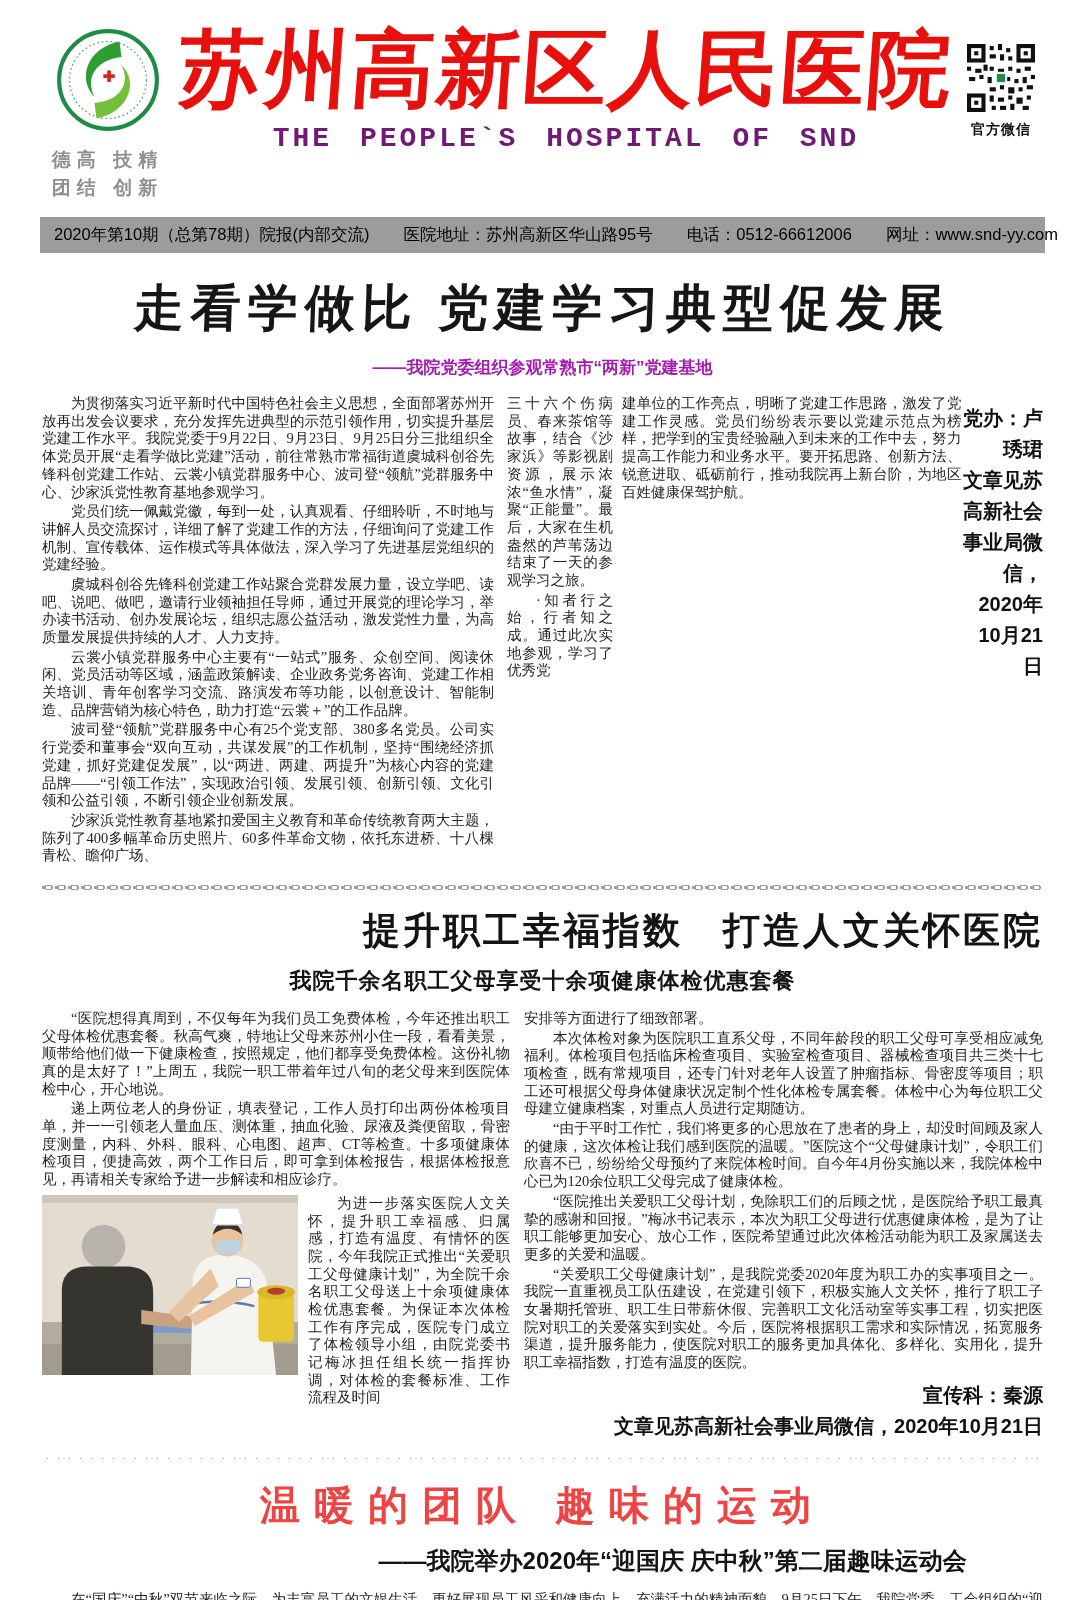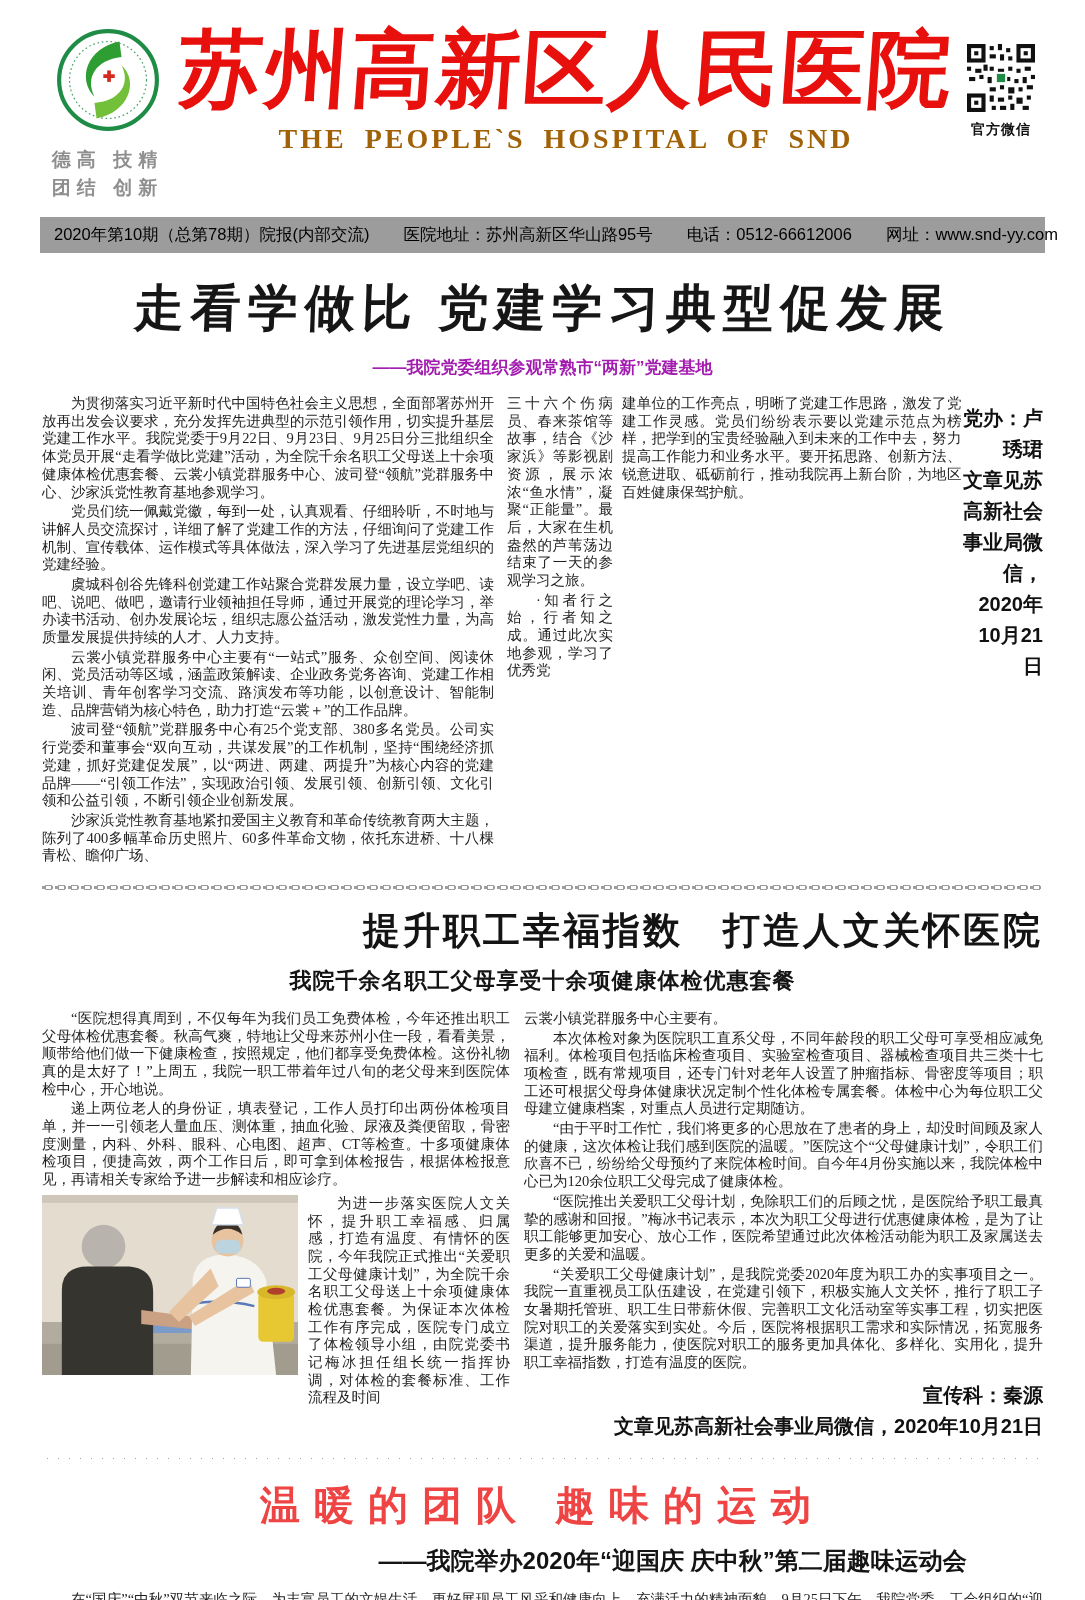--- a/index.html
+++ b/index.html
@@ -9,22 +9,22 @@
   
   .header{display:flex;align-items:flex-start;padding:8px 40px 0 40px;}
   .logo-col{width:135px;flex:0 0 135px;text-align:center;}
   .logo-col svg{display:block;margin:6px auto 0 auto;}
   .motto{margin-top:14px;font-family:"Liberation Sans",sans-serif;font-weight:bold;
          color:#8f8f8f;font-size:19px;line-height:1.45;letter-spacing:6px;}
   .title-col{flex:1;text-align:center;}
   .cn-title{font-size:84px;line-height:1.15;font-weight:900;color:#e8100c;
             font-family:"Liberation Serif",serif;letter-spacing:2px;transform:skewX(-4deg);
             white-space:nowrap;}
-  .en-title{margin-top:4px;font-size:28px;font-weight:bold;color:#a16207;
-            font-family:Liberation Serif, serif;letter-spacing:3px;word-spacing:8px;}
+  .en-title{margin-top:4px;font-size:28px;font-weight:bold;color:#701a75;
+            font-family:Liberation Mono, monospace;letter-spacing:3px;word-spacing:8px;}
   .qr-col{width:88px;flex:0 0 88px;text-align:center;padding-top:22px;}
   .qr-label{margin-top:5px;font-family:"Liberation Sans",sans-serif;font-weight:bold;
             font-size:14px;color:#111;letter-spacing:1px;}
 
   
   .info-bar{margin:16px 40px 0 40px;background:#9c9c9c;color:#000000;height:36px;
             display:flex;align-items:center;gap:34px;padding:0 14px;
             font-family:"Liberation Sans",sans-serif;font-size:16.5px;white-space:nowrap;}
 
   
@@ -163,21 +163,21 @@
     <span>医院地址：苏州高新区华山路95号</span>
     <span>电话：0512-66612006</span>
     <span>网址：www.snd-yy.com</span>
   </div>
 
   <div class="article">
     <div class="a1-title">走看学做比 党建学习典型促发展</div>
     <div class="a1-sub">——我院党委组织参观常熟市“两新”党建基地</div>
     <div class="a1-body">
       <div class="a1-left">
-        <p class="body">为贯彻落实习近平新时代中国特色社会主义思想，全面部署苏州开放再出发会议要求，充分发挥先进典型的示范引领作用，切实提升基层党建工作水平。我院党委于9月22日、9月23日、9月25日分三批组织全体党员开展“走看学做比党建”活动，为全院千余名职工父母送上十余项健康体检优惠套餐、云裳小镇党群服务中心、波司登“领航”党群服务中心、沙家浜党性教育基地参观学习。</p>
+        <p class="body">为贯彻落实习近平新时代中国特色社会主义思想，全面部署苏州开放再出发会议要求，充分发挥先进典型的示范引领作用，切实提升基层党建工作水平。我院党委于9月22日、9月23日、9月25日分三批组织全体党员开展“走看学做比党建”活动，前往常熟市常福街道虞城科创谷先锋科创党建工作站、云裳小镇党群服务中心、波司登“领航”党群服务中心、沙家浜党性教育基地参观学习。</p>
         <p class="body">党员们统一佩戴党徽，每到一处，认真观看、仔细聆听，不时地与讲解人员交流探讨，详细了解了党建工作的方法，仔细询问了党建工作机制、宣传载体、运作模式等具体做法，深入学习了先进基层党组织的党建经验。</p>
         <p class="body">虞城科创谷先锋科创党建工作站聚合党群发展力量，设立学吧、读吧、说吧、做吧，邀请行业领袖担任导师，通过开展党的理论学习，举办读书活动、创办发展论坛，组织志愿公益活动，激发党性力量，为高质量发展提供持续的人才、人力支持。</p>
         <p class="body">云裳小镇党群服务中心主要有“一站式”服务、众创空间、阅读休闲、党员活动等区域，涵盖政策解读、企业政务党务咨询、党建工作相关培训、青年创客学习交流、路演发布等功能，以创意设计、智能制造、品牌营销为核心特色，助力打造“云裳＋”的工作品牌。</p>
         <p class="body">波司登“领航”党群服务中心有25个党支部、380多名党员。公司实行党委和董事会“双向互动，共谋发展”的工作机制，坚持“围绕经济抓党建，抓好党建促发展”，以“两进、两建、两提升”为核心内容的党建品牌——“引领工作法”，实现政治引领、发展引领、创新引领、文化引领和公益引领，不断引领企业创新发展。</p>
         <p class="body">沙家浜党性教育基地紧扣爱国主义教育和革命传统教育两大主题，陈列了400多幅革命历史照片、60多件革命文物，依托东进桥、十八棵青松、瞻仰广场、</p>
       </div>
       <div class="a1-right">
         <div class="a1-row">
           <div class="a1-mid">
             <p class="body noindent">三十六个伤病员、春来茶馆等故事，结合《沙家浜》等影视剧资源，展示浓浓“鱼水情”，凝聚“正能量”。最后，大家在生机盎然的芦苇荡边结束了一天的参观学习之旅。</p>
@@ -321,21 +321,21 @@
                 <ellipse cx="236" cy="97" rx="9" ry="3.5" fill="#b0402c"></ellipse>
               </g>
             </svg>
           </div>
           <div class="a2-mid">
             <p class="body">为进一步落实医院人文关怀，提升职工幸福感、归属感，打造有温度、有情怀的医院，今年我院正式推出“关爱职工父母健康计划”，为全院千余名职工父母送上十余项健康体检优惠套餐。为保证本次体检工作有序完成，医院专门成立了体检领导小组，由院党委书记梅冰担任组长统一指挥协调，对体检的套餐标准、工作流程及时间</p>
           </div>
         </div>
       </div>
       <div class="a2-right">
-        <p class="body noindent">云裳小镇党群服务中心主要有。</p>
+        <p class="body noindent">安排等方面进行了细致部署。</p>
         <p class="body">本次体检对象为医院职工直系父母，不同年龄段的职工父母可享受相应减免福利。体检项目包括临床检查项目、实验室检查项目、器械检查项目共三类十七项检查，既有常规项目，还专门针对老年人设置了肿瘤指标、骨密度等项目；职工还可根据父母身体健康状况定制个性化体检专属套餐。体检中心为每位职工父母建立健康档案，对重点人员进行定期随访。</p>
         <p class="body">“由于平时工作忙，我们将更多的心思放在了患者的身上，却没时间顾及家人的健康，这次体检让我们感到医院的温暖。”医院这个“父母健康计划”，令职工们欣喜不已，纷纷给父母预约了来院体检时间。自今年4月份实施以来，我院体检中心已为120余位职工父母完成了健康体检。</p>
         <p class="body">“医院推出关爱职工父母计划，免除职工们的后顾之忧，是医院给予职工最真挚的感谢和回报。”梅冰书记表示，本次为职工父母进行优惠健康体检，是为了让职工能够更加安心、放心工作，医院希望通过此次体检活动能为职工及家属送去更多的关爱和温暖。</p>
         <p class="body">“关爱职工父母健康计划”，是我院党委2020年度为职工办的实事项目之一。我院一直重视员工队伍建设，在党建引领下，积极实施人文关怀，推行了职工子女暑期托管班、职工生日带薪休假、完善职工文化活动室等实事工程，切实把医院对职工的关爱落实到实处。今后，医院将根据职工需求和实际情况，拓宽服务渠道，提升服务能力，使医院对职工的服务更加具体化、多样化、实用化，提升职工幸福指数，打造有温度的医院。</p>
         <div class="byline">
           <div>宣传科：秦源</div>
           <div>文章见苏高新社会事业局微信，2020年10月21日</div>
         </div>
       </div>
     </div>

